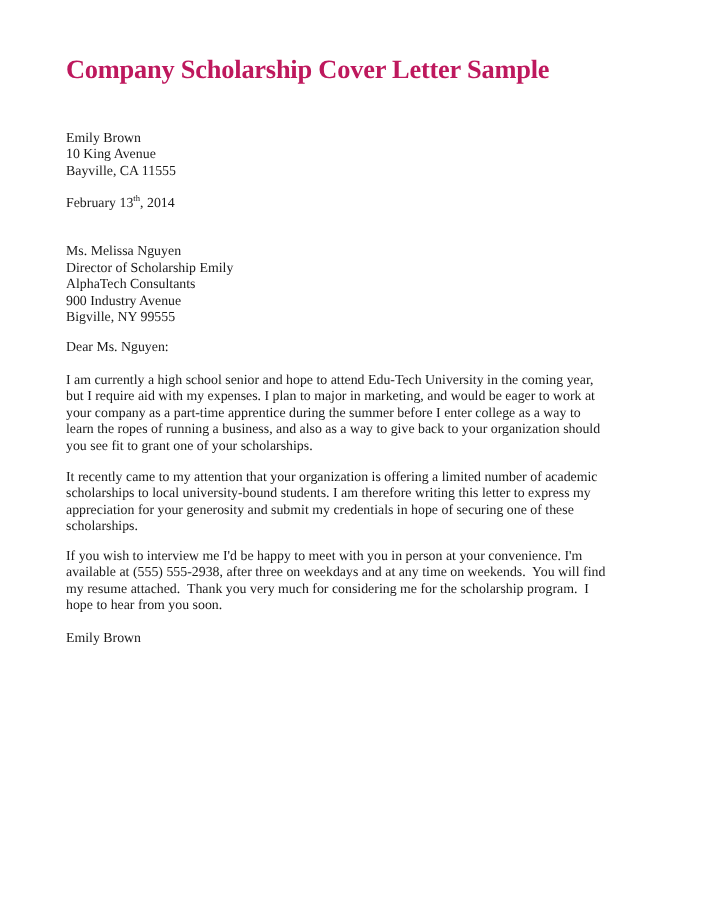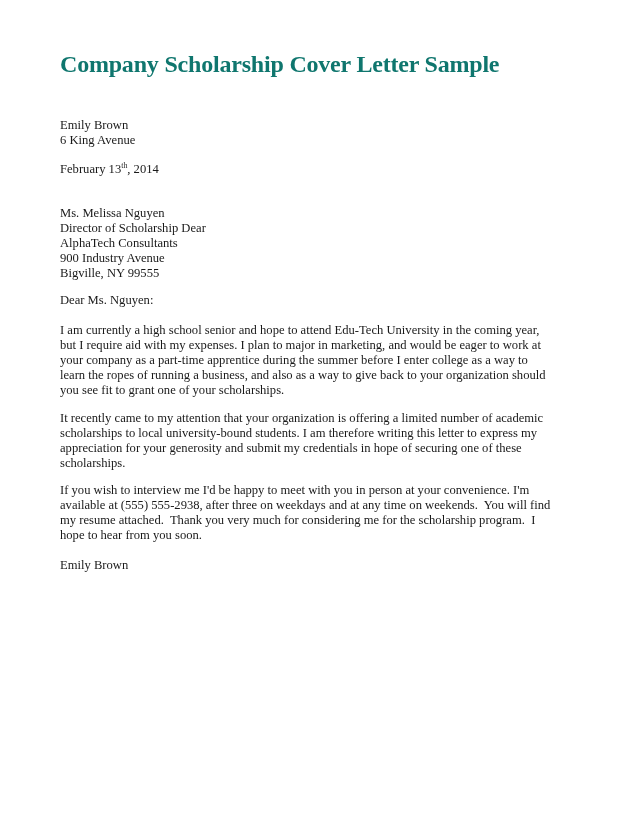--- a/index.html
+++ b/index.html
@@ -17,21 +17,21 @@
     box-sizing: border-box;
     padding: 50px 40px 0 60px;
     overflow: hidden;
   }
   .doc-title {
     margin: 0;
     font-size: 24px;
     line-height: 28px;
     font-weight: 700;
     letter-spacing: -0.2px;
-    color: #0f766e;
+    color: #be185d;
   }
   .block {
     font-size: 12.6px;
     line-height: 15px;
     max-width: 540px;
   }
   .sender-block   { margin-top: 40px; }
   .date-line      { margin-top: 14px; font-size: 12.6px; line-height: 15px; }
   .date-line .sup { vertical-align: super; font-size: 0.62em; line-height: 0; }
   .recipient-block{ margin-top: 29px; }
@@ -51,28 +51,29 @@
 </style>
 </head>
 <body>
 
 <div class="page">
 
   <h1 class="doc-title">Company Scholarship Cover Letter Sample</h1>
 
   <div class="block sender-block">
     <div>Emily Brown</div>
-    <div>6 King Avenue</div>
+    <div>10 King Avenue</div>
+    <div>Bayville, CA 11555</div>
   </div>
 
   <div class="date-line"><span>February 13</span><span class="sup">th</span><span>, 2014</span></div>
 
   <div class="block recipient-block">
     <div>Ms. Melissa Nguyen</div>
-    <div>Director of Scholarship Dear</div>
+    <div>Director of Scholarship Emily</div>
     <div>AlphaTech Consultants</div>
     <div>900 Industry Avenue</div>
     <div>Bigville, NY 99555</div>
   </div>
 
   <div class="salutation">Dear Ms. Nguyen:</div>
 
   <p class="para second">I am currently a high school senior and hope to attend Edu-Tech University in the coming year,
 but I require aid with my expenses. I plan to major in marketing, and would be eager to work at
 your company as a part-time apprentice during the summer before I enter college as a way to

